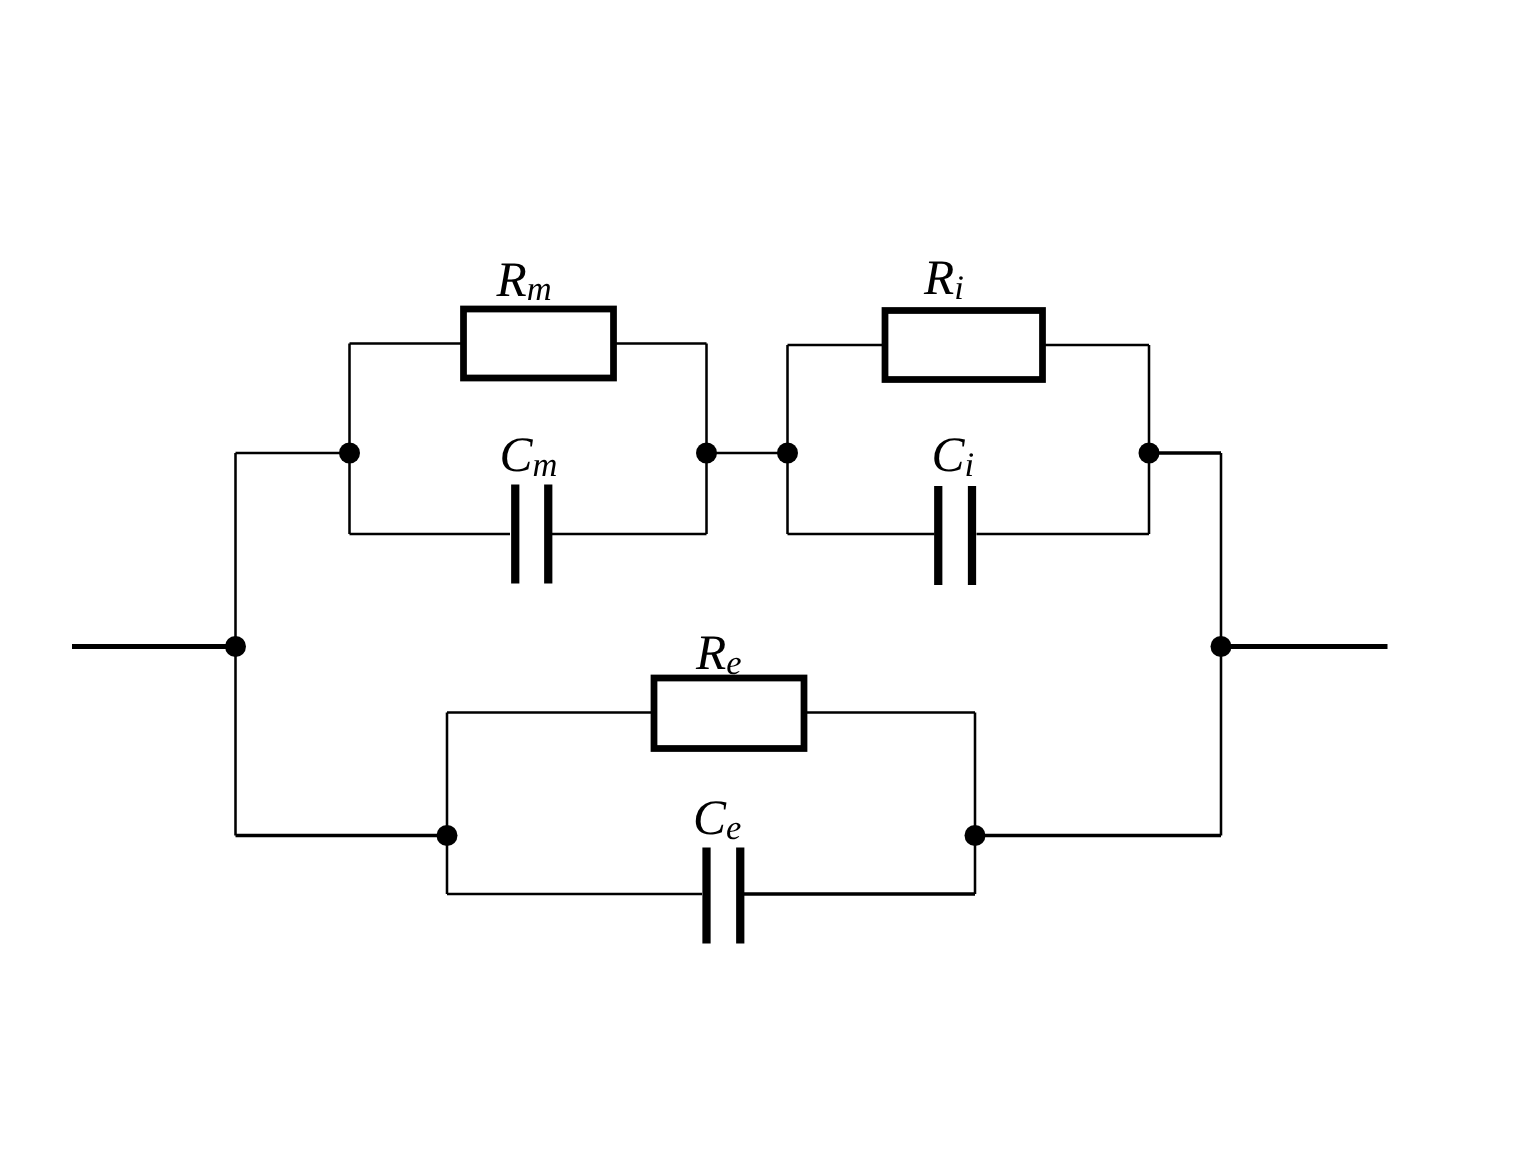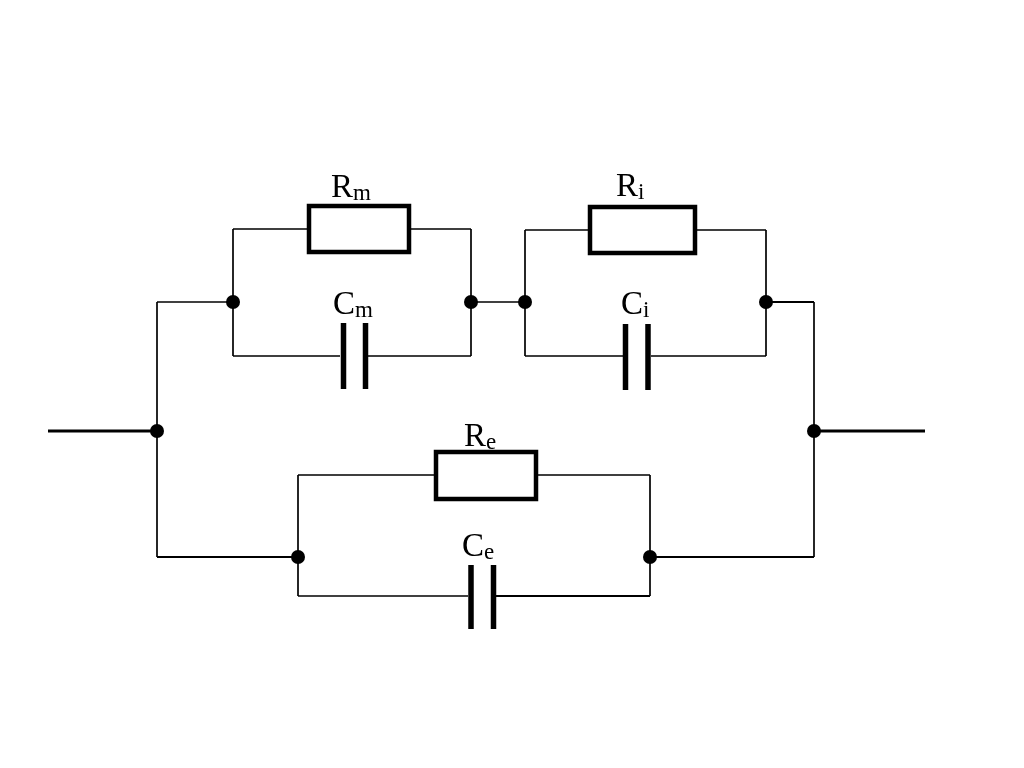--- a/index.html
+++ b/index.html
@@ -10,20 +10,21 @@
     width: 1024px;
     height: 768px;
     background: #ffffff;
     overflow: hidden;
     font-family: "Liberation Serif", serif;
   }
   #stage {
     width: 815px;
     height: 768px;
     position: relative;
+    font-style: italic;
   }
   svg { display: block; }
   .wire   { stroke: #000; stroke-width: 1.7; fill: none; }
   .wire2  { stroke: #000; stroke-width: 2.2; fill: none; }
   .lead   { stroke: #000; stroke-width: 3.2; fill: none; }
   .resistor-box { fill: #ffffff; stroke: #000; stroke-width: 4.5; }
   .plate  { stroke: #000; stroke-width: 5.5; fill: none; }
   .node   { fill: #000; stroke: none; }
   .lbl    { font-family: "Liberation Serif", serif; font-size: 33px; fill: #000; }
   .sub    { font-size: 23px; }

